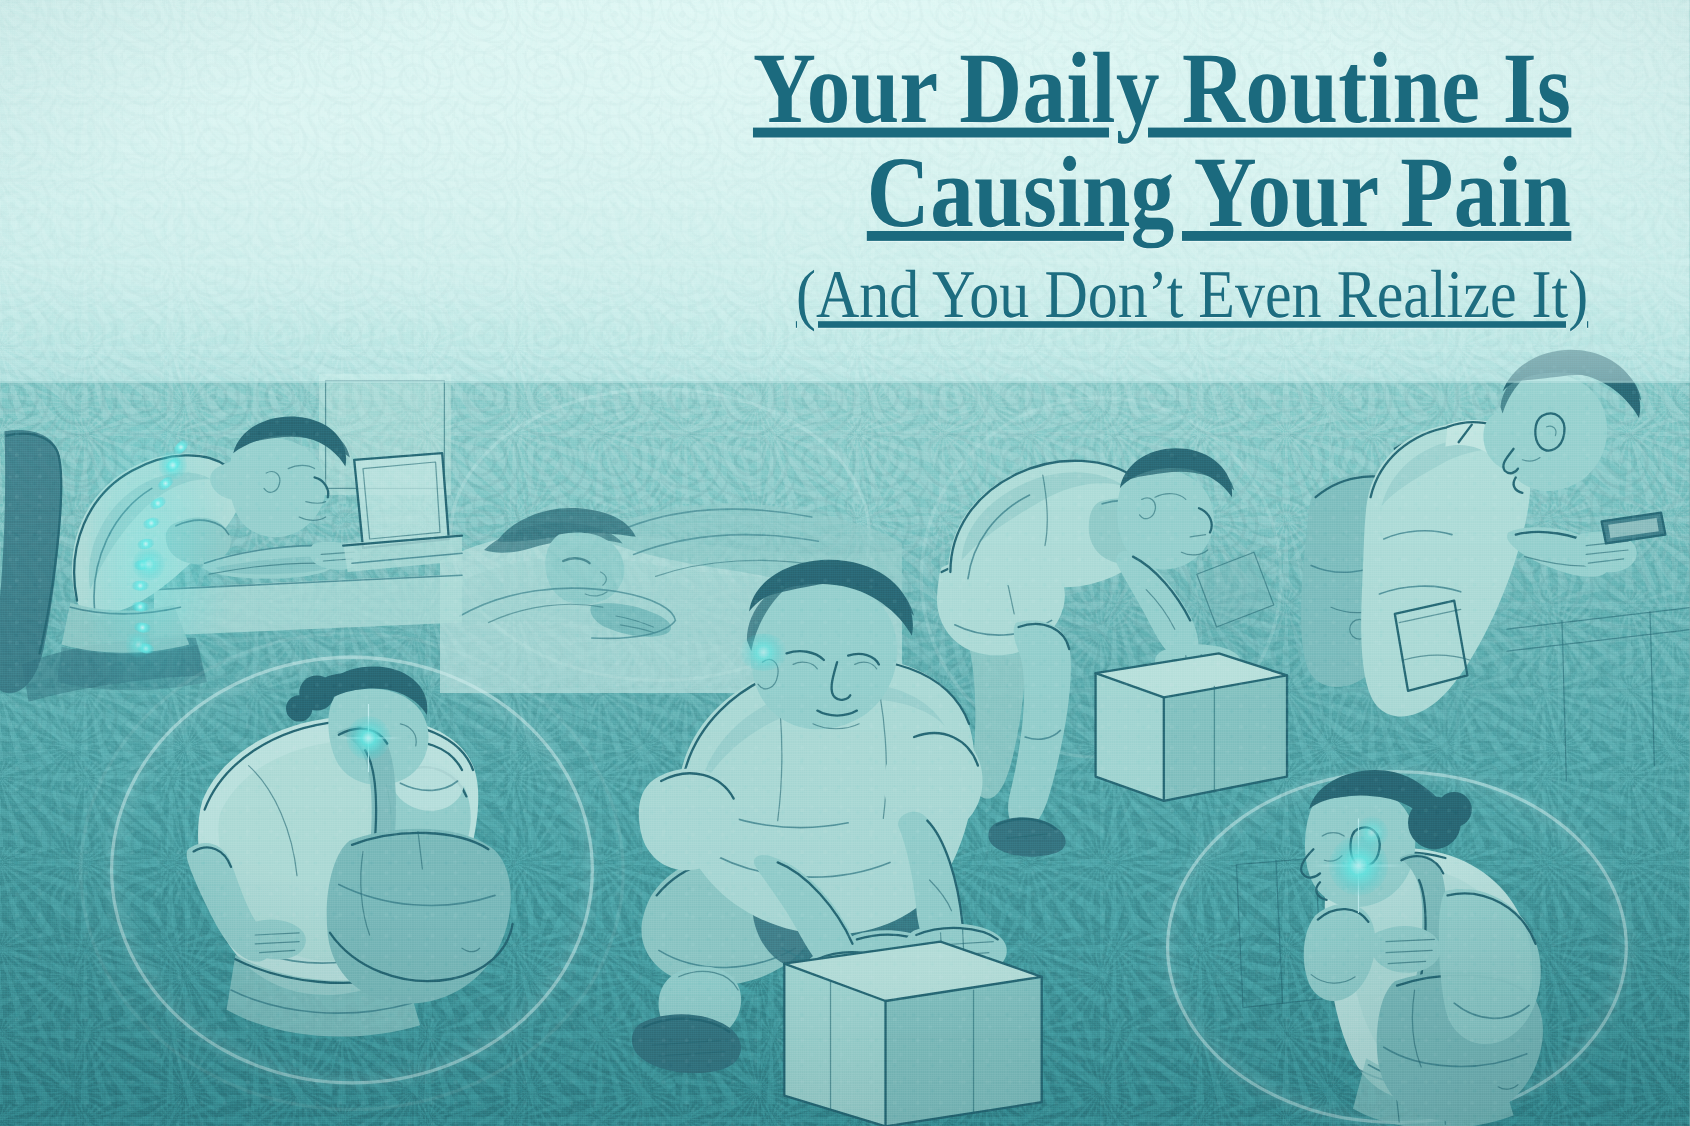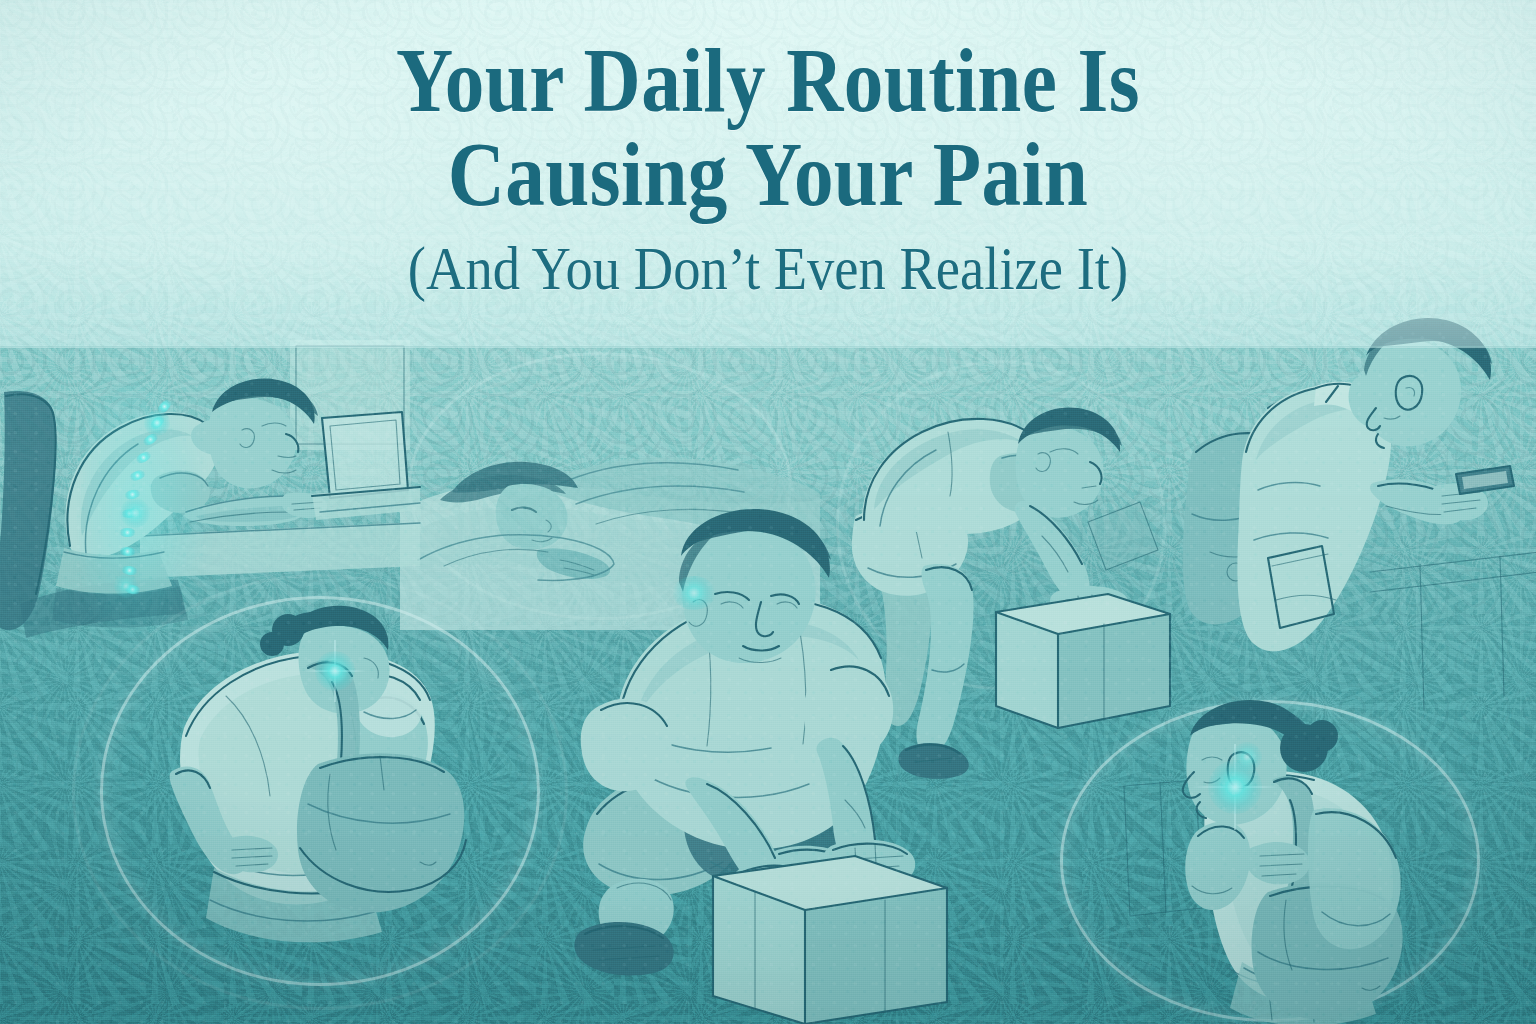--- a/index.html
+++ b/index.html
@@ -73,23 +73,24 @@
     background:linear-gradient(180deg, rgba(226,246,243,.62) 0%, rgba(222,245,242,.66) 72%, rgba(210,240,238,.45) 100%);
     backdrop-filter:saturate(.9) brightness(1.05);
   }
   .title-band-edge{
     position:absolute;left:0;right:0;top:346px;height:3px;
     background:linear-gradient(180deg, rgba(150,205,205,.55), rgba(150,205,205,0));
   }
 
   .titleblock{
     position:absolute;left:0;right:0;top:36px;
-    text-align:center;
+    text-align:right;
     z-index:40;
     color:#1b6a7e;
+    text-decoration:underline;
   }
   .t-line{
     font-family:"Liberation Serif", serif;
     font-weight:700;
     letter-spacing:.5px;
     line-height:.96;
     color:#1b6a7e;
     text-shadow:0 1px 0 rgba(255,255,255,.45);
   }
   .t1{font-size:92px;transform:scaleX(.86);}

